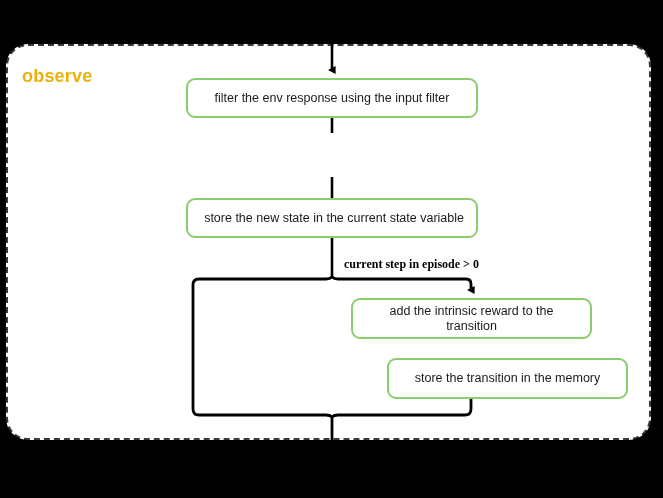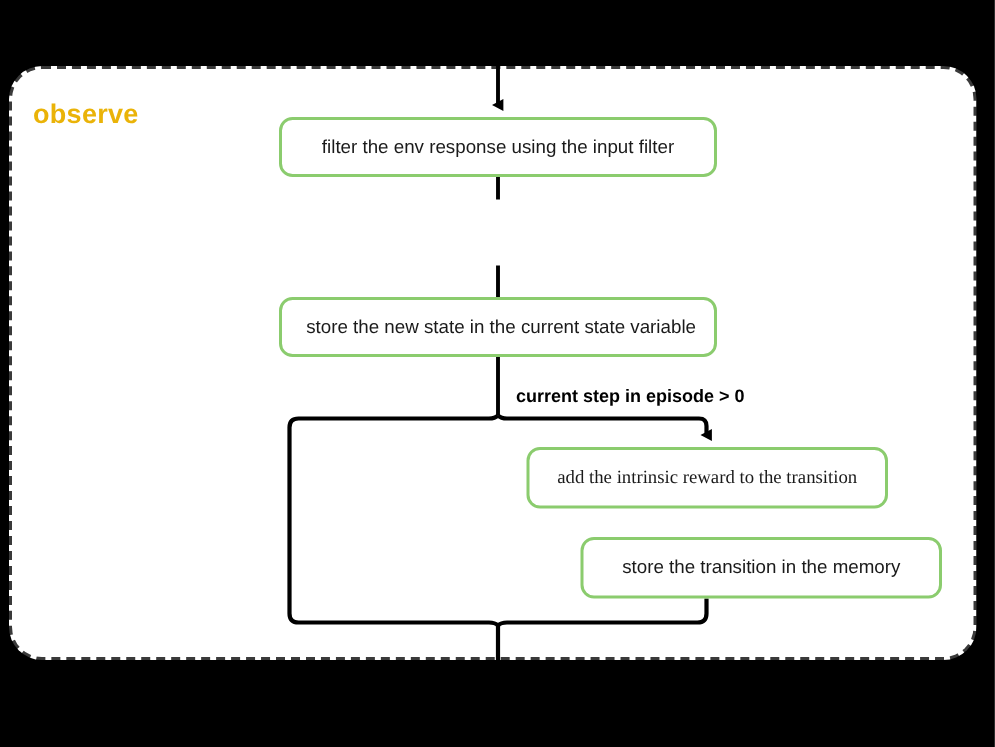--- a/index.html
+++ b/index.html
@@ -62,20 +62,21 @@
     padding: 4px 12px;
   }
   .node-label { display: block; }
   
   .edge-label {
     position: absolute;
     font-size: 12px;
     font-weight: bold;
     color: #000000;
     white-space: nowrap;
+    font-family: Liberation Serif, serif;
   }
 </style>
 </head>
 <body>
 
 <div id="stage">
 
   <div id="panel"></div>
 
   <div id="panel-title">observe</div>
@@ -104,21 +105,21 @@
 
   <div class="node" style="left:186px; top:78px; width:292px; height:40px;">
     <span class="node-label">filter the env response using the input filter</span>
   </div>
 
 
   <div class="node" style="left:186px; top:198px; width:292px; height:40px;justify-content:flex-end;">
     <span class="node-label">store the new state in the current state variable</span>
   </div>
 
-  <div class="node" style="left:351px; top:298px; width:241px; height:41px;font-family:Liberation Serif, serif;">
+  <div class="node" style="left:351px; top:298px; width:241px; height:41px;">
     <span class="node-label">add the intrinsic reward to the transition</span>
   </div>
 
   <div class="node" style="left:351px; top:358px; width:241px; height:41px;margin-left:36px;">
     <span class="node-label">store the transition in the memory</span>
   </div>
 
   <div class="edge-label" style="left:344px; top:257px;">current step in episode &gt; 0</div>
 
 </div>

